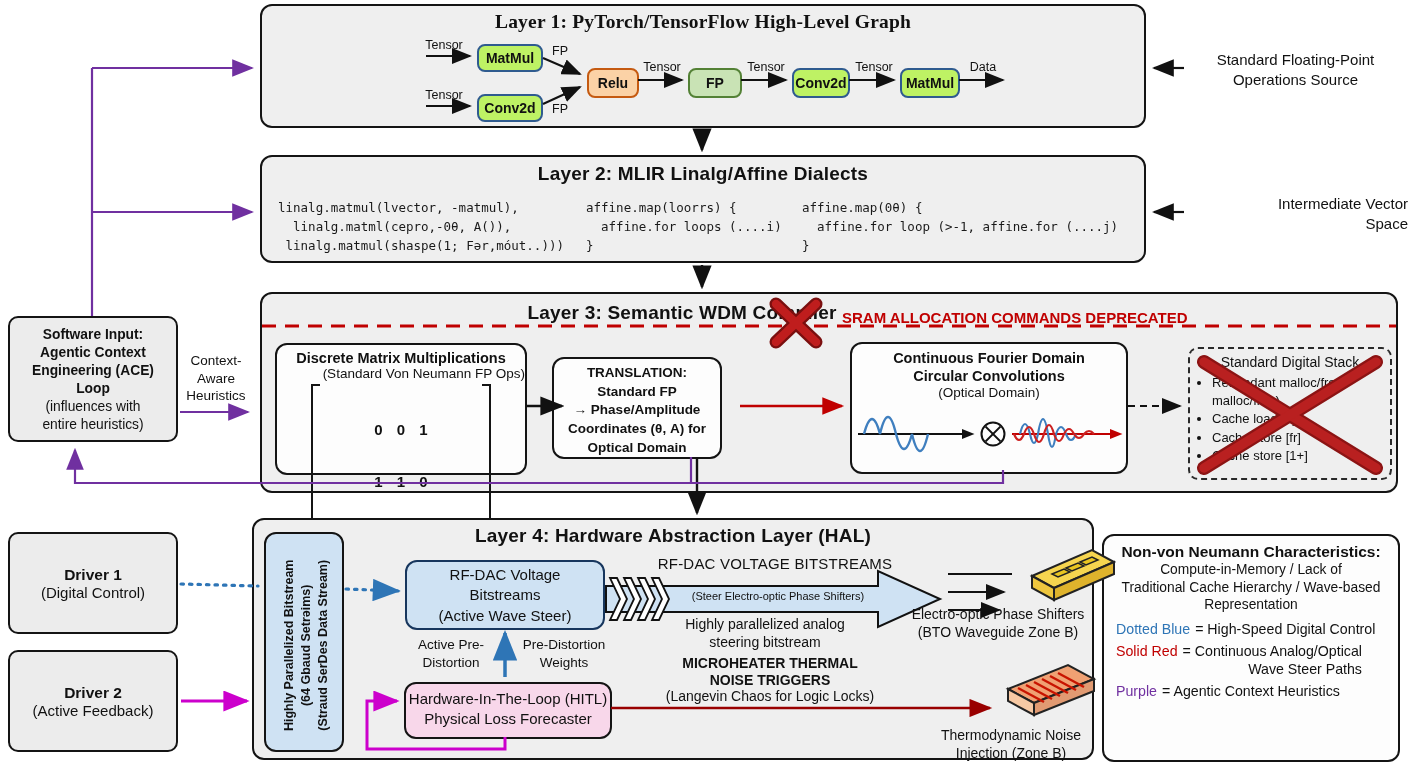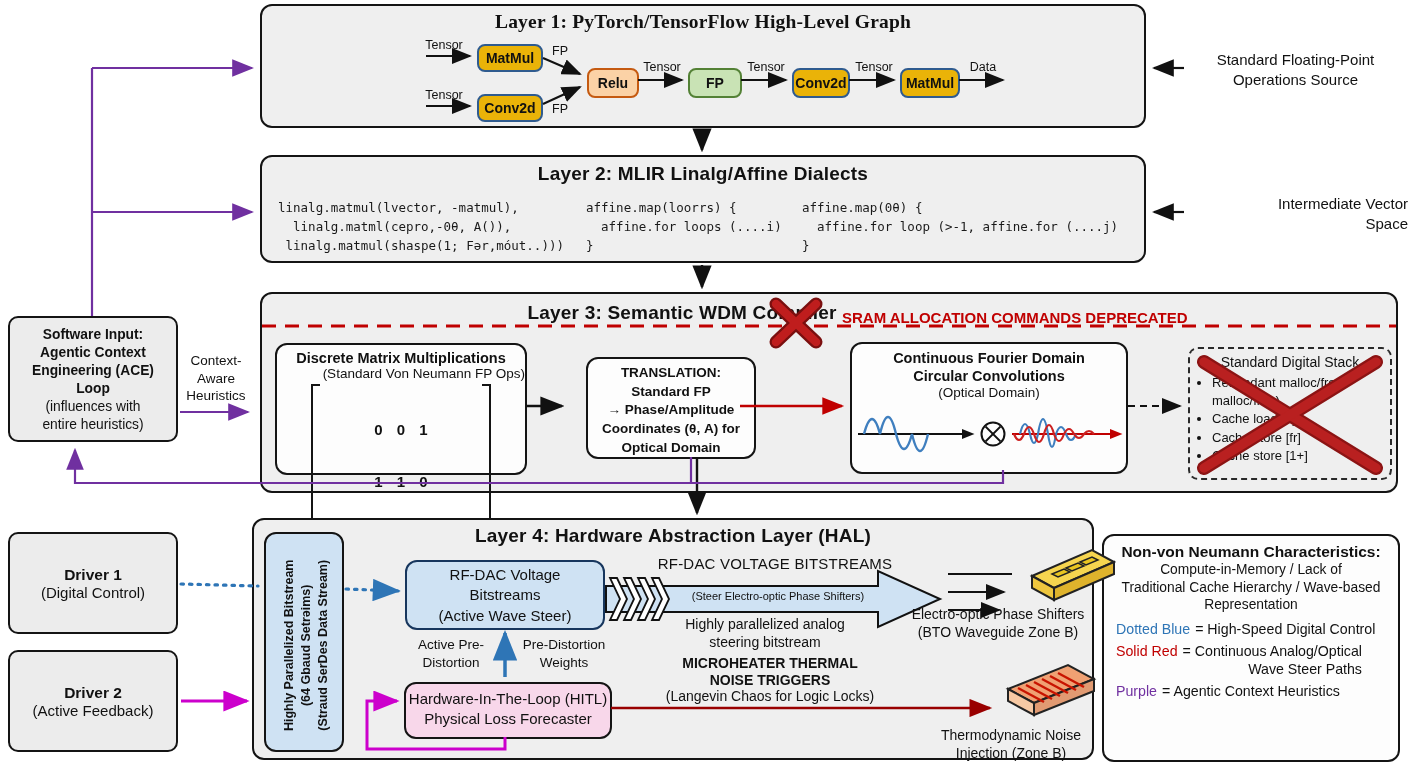--- a/index.html
+++ b/index.html
@@ -7,21 +7,21 @@
           font-family:"Liberation Sans",sans-serif;color:#111;}
   .layer{position:absolute;background:#efefef;border:2.5px solid #141414;border-radius:12px;box-sizing:border-box;}
   .whitebox{position:absolute;background:#fdfdfd;border:2px solid #141414;border-radius:12px;box-sizing:border-box;text-align:center;}
   .graybox{position:absolute;background:#ececec;border:2.5px solid #141414;border-radius:10px;box-sizing:border-box;text-align:center;}
   .ltitle{position:absolute;font-weight:bold;font-size:19px;text-align:center;letter-spacing:.2px;}
   .pl{white-space:pre-line;}
   .code{position:absolute;font-family:"DejaVu Sans Mono",monospace;font-size:12.5px;line-height:1.5;white-space:pre;color:#1a1a1a;}
   .lbl{position:absolute;text-align:center;white-space:pre-line;}
   .node{position:absolute;display:flex;align-items:center;justify-content:center;
         font-size:14px;font-weight:700;border-radius:8px;box-sizing:border-box;}
-  .n-blue{background:#eab308;border:2px solid #2f5b8f;}
+  .n-blue{background:#bef264;border:2px solid #2f5b8f;}
   .n-orange{background:#fbd2a6;border:2px solid #c55a11;}
   .n-green{background:#c9e3b5;border:2px solid #538135;}
   .edge-lbl{font-size:12.5px;}
   .bluepanel{position:absolute;background:#cfe2f3;border:2px solid #17365d;border-radius:12px;box-sizing:border-box;text-align:center;}
   .pinkpanel{position:absolute;background:#f8d7ea;border:2px solid #141414;border-radius:12px;box-sizing:border-box;text-align:center;}
   .dashedbox{position:absolute;border:2px dashed #2a2a2a;border-radius:10px;box-sizing:border-box;}
   .matrix-wrap{display:flex;justify-content:center;align-items:stretch;margin-top:3px;}
   .bracket{width:9px;border:2.5px solid #141414;box-sizing:border-box;}
   .bracket.l{border-right:none;}
   .bracket.r{border-left:none;}
@@ -83,21 +83,21 @@
         <div class="mrows">
           <div>0 0 1</div>
           <div>1 1 0</div>
           <div>0 0 0</div>
           <div>0 0 1</div>
         </div>
         <div class="bracket r"></div>
       </div>
     </div>
 
-    <div class="whitebox pl" style="left:324px;top:63px;width:170px;height:102px;font-weight:bold;font-size:13.5px;line-height:1.38;padding-top:5px;">TRANSLATION:
+    <div class="whitebox pl" style="left:290px;top:63px;width:170px;height:102px;font-weight:bold;font-size:13.5px;line-height:1.38;padding-top:5px;">TRANSLATION:
 Standard FP
 → Phase/Amplitude
 Coordinates (θ, A) for
 Optical Domain</div>
 
     <div class="whitebox" style="left:588px;top:48px;width:278px;height:132px;">
       <div class="pl" style="font-weight:bold;font-size:14.5px;margin-top:5px;line-height:1.25;">Continuous Fourier Domain
 Circular Convolutions</div>
       <div style="font-size:13.5px;">(Optical Domain)</div>
     </div>

